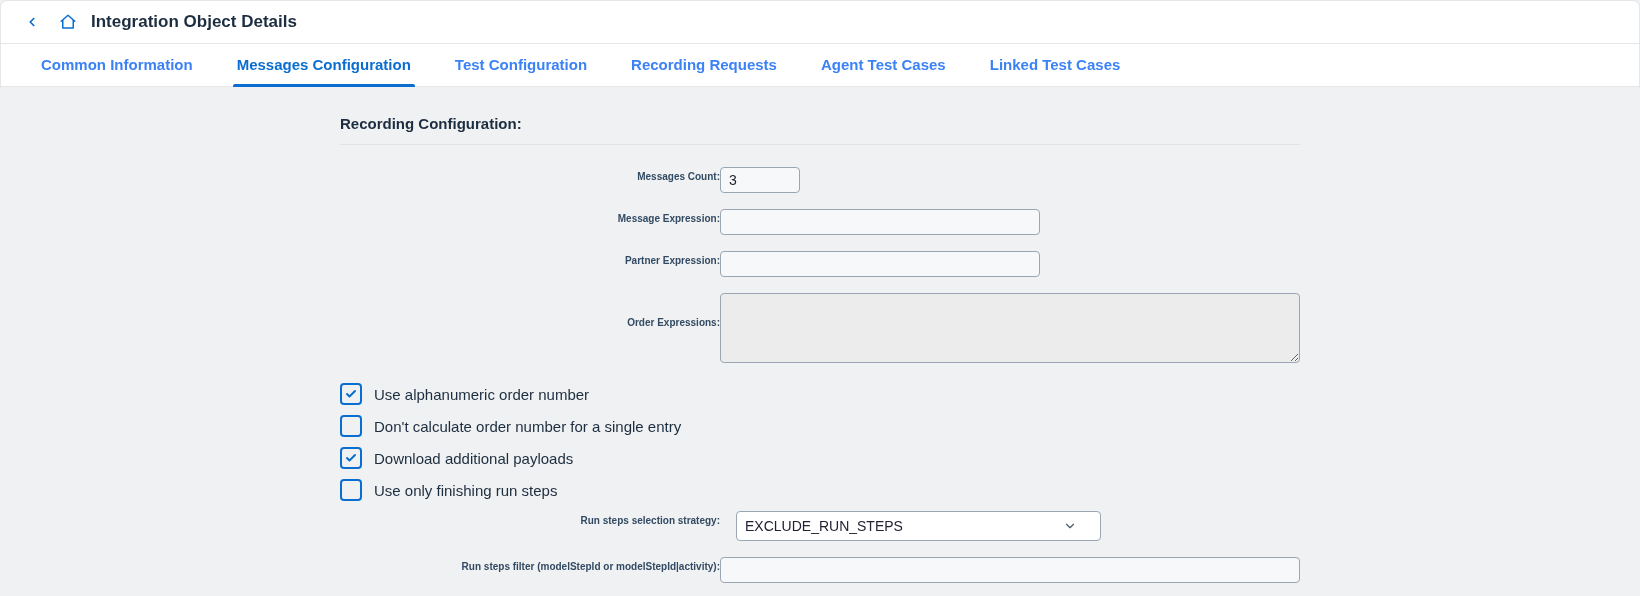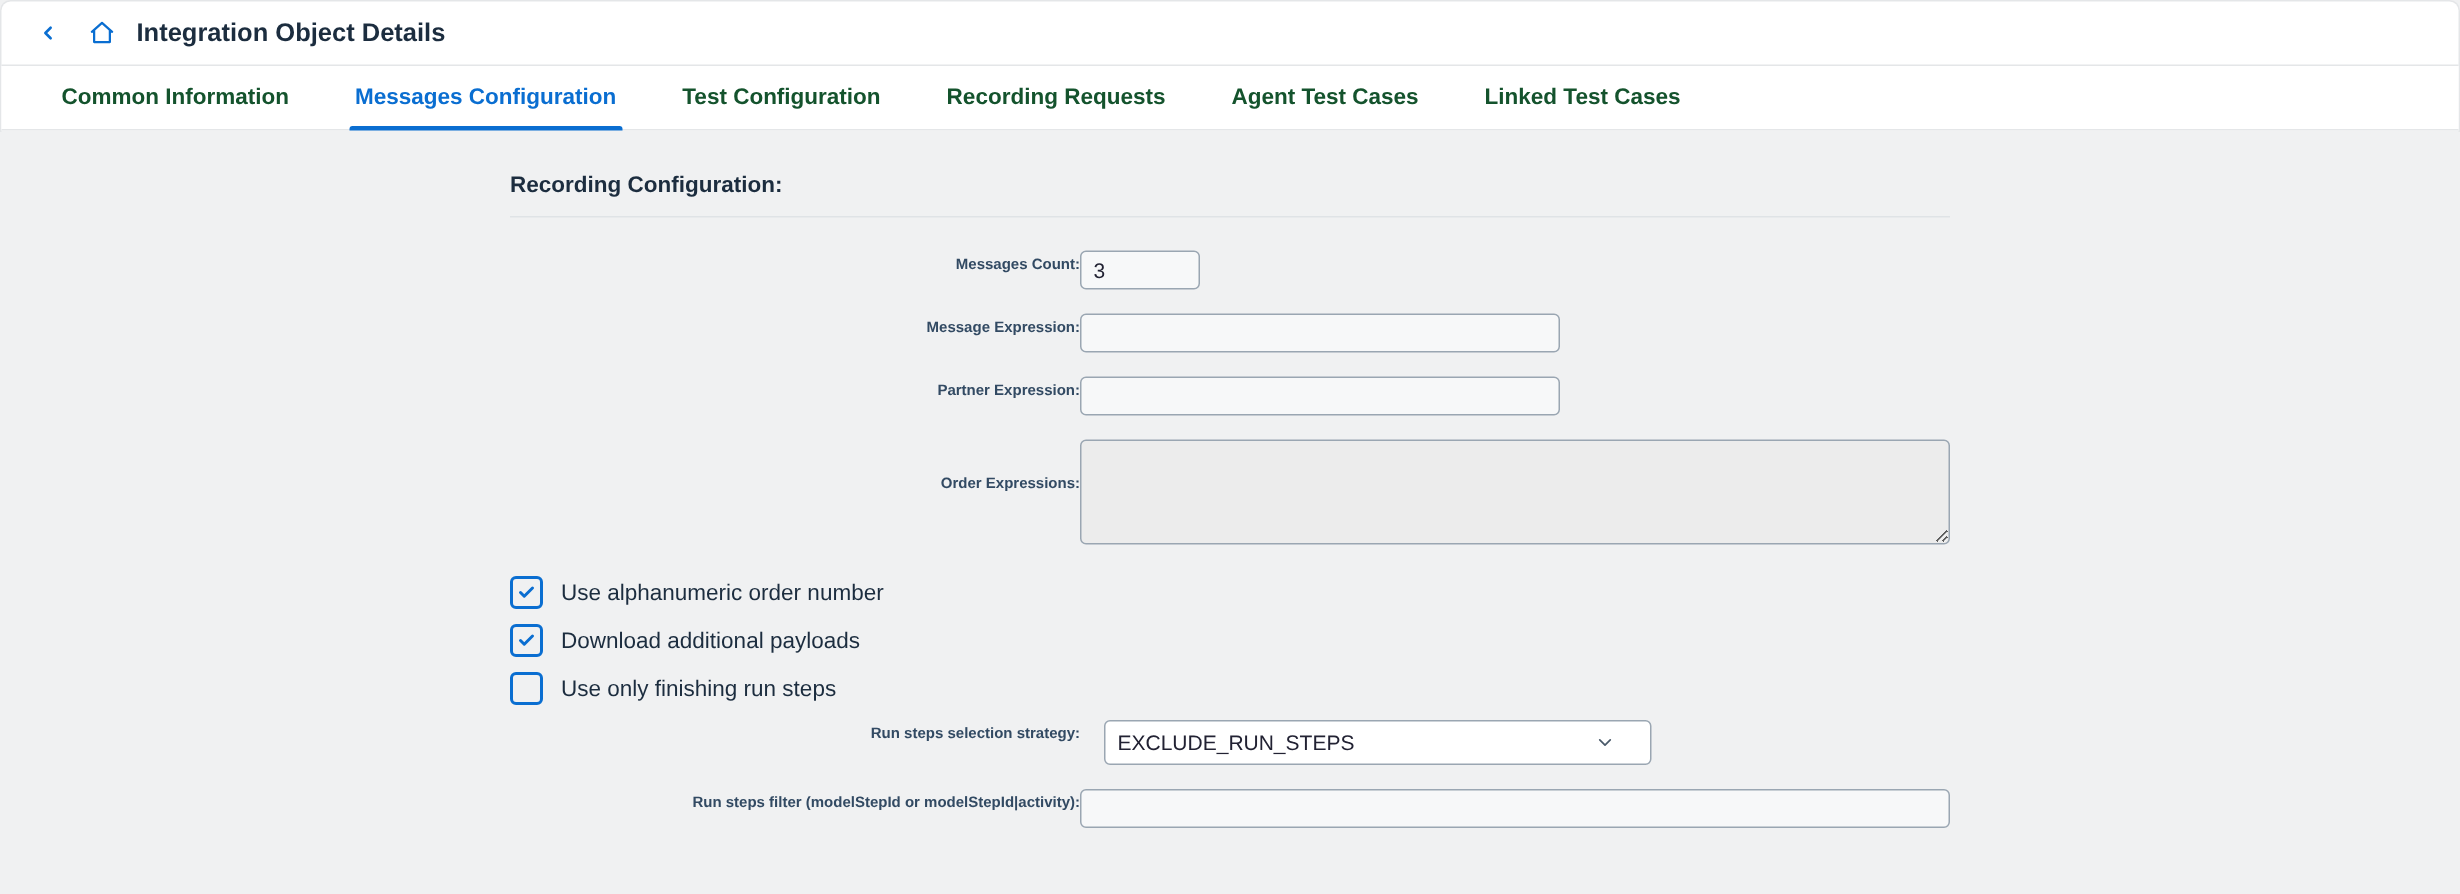--- a/index.html
+++ b/index.html
@@ -2,21 +2,21 @@
 <html><head>
 <meta charset="utf-8">
 <style>
   html,body{margin:0;padding:0;font-family:"Segoe UI",Arial,Helvetica,sans-serif;background:#f0f1f2;color:#223;}
   .frame{width:1640px;height:596px;background:#f0f1f2;box-sizing:border-box;padding:1px;}
   .window{background:#fff;border-radius:6px 6px 0 0;box-shadow:0 0 0 1px #e4e6e8;}
   .titlebar{display:flex;align-items:center;height:42px;padding:0 18px;border-bottom:1px solid #e4e6e8;}
   .titlebar .icon-btn{width:26px;height:26px;display:flex;align-items:center;justify-content:center;margin-right:10px;color:#0a6ed1;cursor:pointer;}
   .titlebar .title{font-size:17px;font-weight:600;color:#1c2d3f;}
   .tabs{display:flex;align-items:flex-end;height:42px;padding:0 18px;background:#fff;border-bottom:1px solid #e4e6e8;}
-  .tab{font-size:15px;font-weight:600;color:#14532d;padding:0 22px;height:42px;line-height:42px;cursor:pointer;position:relative;}
+  .tab{font-size:15px;font-weight:600;color:#3b82f6;padding:0 22px;height:42px;line-height:42px;cursor:pointer;position:relative;}
   .tab.active{color:#0a6ed1;}
   .tab.active::after{content:"";position:absolute;left:18px;right:18px;bottom:-1px;height:3px;background:#0a6ed1;border-radius:2px 2px 0 0;}
   .content-outer{background:#f0f1f2;}
   .panel{width:960px;margin:0 auto;padding:28px 0 24px 0;}
   .panel h2{font-size:15px;font-weight:700;color:#1c2d3f;margin:0 0 12px 0;}
   .hr{border:none;border-top:1px solid #dfe3e6;margin:0 0 22px 0;}
   .row{display:flex;align-items:flex-start;margin-bottom:16px;}
   .row .lbl{width:380px;min-width:380px;font-size:10px;font-weight:600;color:#324a63;padding-top:4px;text-align:right;}
   .row .ctrl{flex:1;}
   input.txt,textarea.ta,select.sel{
@@ -103,20 +103,26 @@
 
       <div class="chk-row">
         <div class="chk checked">
           <svg class="mark" width="12" height="12" viewBox="0 0 24 24" fill="none" stroke="currentColor" stroke-width="4" stroke-linecap="round" stroke-linejoin="round">
               <polyline points="20 6 9 17 4 12"></polyline>
             </svg>
         </div>
         <span class="chk-label">Use alphanumeric order number</span>
       </div>
 
+      <div class="chk-row">
+        <div class="chk">
+          
+        </div>
+        <span class="chk-label">Don't calculate order number for a single entry</span>
+      </div>
 
       <div class="chk-row">
         <div class="chk checked">
           <svg class="mark" width="12" height="12" viewBox="0 0 24 24" fill="none" stroke="currentColor" stroke-width="4" stroke-linecap="round" stroke-linejoin="round">
               <polyline points="20 6 9 17 4 12"></polyline>
             </svg>
         </div>
         <span class="chk-label">Download additional payloads</span>
       </div>
 

